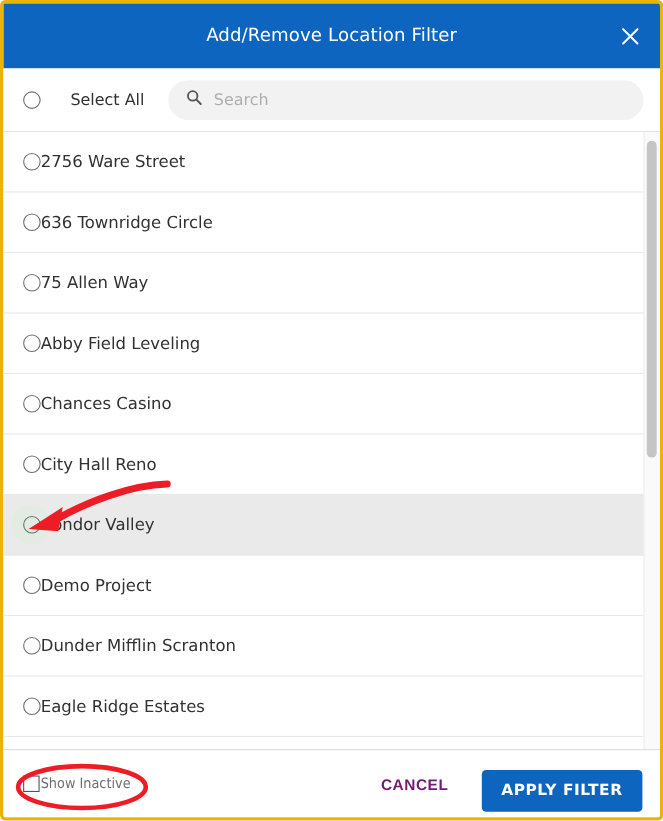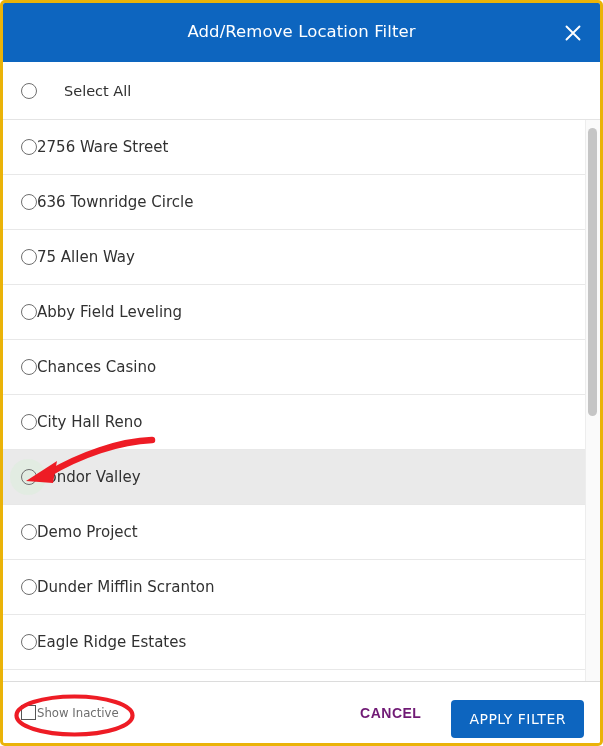--- a/index.html
+++ b/index.html
@@ -226,21 +226,21 @@
     color: #701a75;
     padding: 10px 16px;
     cursor: pointer;
   }
   .apply-btn {
     background: #0d65bf;
     border: 0;
     border-radius: 4px;
     font-family: inherit;
     font-size: 14px;
-    font-weight: 400;
+    font-weight: 700;
     letter-spacing: .5px;
     color: #ffffff;
     height: 38px;
     padding: 0 18px;
     margin-left: 14px;
     cursor: pointer;
     margin-top: 12px;
   }
 
   
@@ -267,20 +267,29 @@
         </svg>
       </span>
     </div>
   </div>
 
   <div class="toolbar">
     <div class="select-all">
       <span class="radio"></span>
       <span class="select-all-label">Select All</span>
     </div>
+    <div class="search-wrap">
+      <span>
+        <svg width="15" height="15" viewBox="0 0 16 16" aria-hidden="true">
+          <circle cx="6.6" cy="6.6" r="4.6" fill="none" stroke="#555555" stroke-width="1.8"></circle>
+          <path d="M10.2 10.2 L14.4 14.4" stroke="#555555" stroke-width="1.9" stroke-linecap="round"></path>
+        </svg>
+      </span>
+      <input class="search-input" type="text" placeholder="Search" style="">
+    </div>
   </div>
 
   <div class="list-wrap">
     <div class="list" id="location-list">
         <div class="list-item">
           <span class="radio"></span>
           <span class="list-item-label">2756 Ware Street</span>
         </div>
         <div class="list-item">
           <span class="radio"></span>

